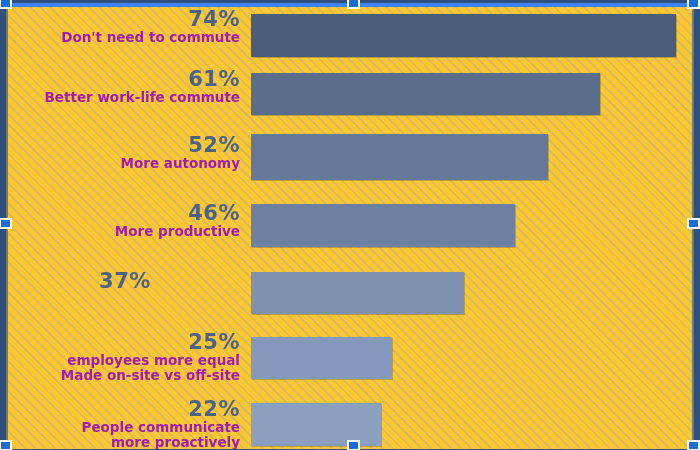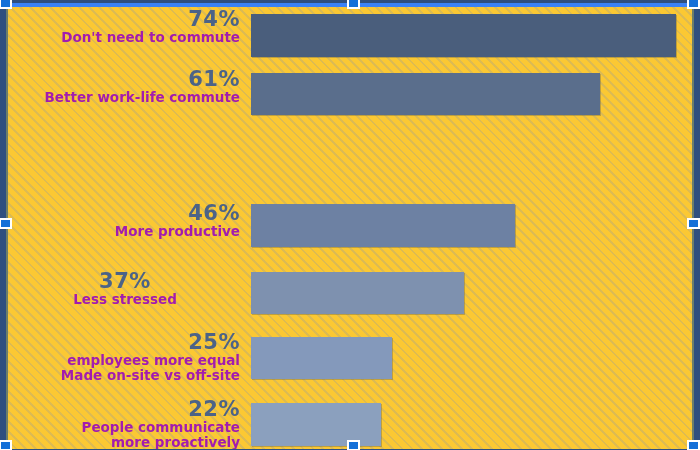--- a/index.html
+++ b/index.html
@@ -87,31 +87,37 @@
           </div>
           <div class="bar" style="top: 5px; height: 43px; width: 425px; background: rgb(74, 94, 124);"></div>
         </div>
         <div class="row" style="top: 62px; height: 48px;">
           <div class="labelcell" style="top: 0px;">
             <span class="pct">61%</span>
             <span class="lbl">Better work-life commute</span>
           </div>
           <div class="bar" style="top: 4px; height: 42px; width: 349px; background: rgb(90, 110, 140);"></div>
         </div>
+        <div class="row" style="top: 128px; height: 48px;">
+          <div class="labelcell" style="top: 0px;">
+            <span class="pct">52%</span>
+            <span class="lbl">More autonomy</span>
+          </div>
+          <div class="bar" style="top: -1px; height: 46px; width: 297px; background: rgb(100, 120, 154);"></div>
+        </div>
         <div class="row" style="top: 196px; height: 48px;">
           <div class="labelcell" style="top: 0px;">
             <span class="pct">46%</span>
             <span class="lbl">More productive</span>
           </div>
           <div class="bar" style="top: 1px; height: 43px; width: 264px; background: rgb(109, 129, 163);"></div>
         </div>
         <div class="row" style="top: 264px; height: 48px;">
           <div class="labelcell" style="top: 0px; text-align: center;">
             <span class="pct">37%</span>
-            <span class="lbl">Less stressed</span>
           </div>
           <div class="bar" style="top: 1px; height: 42px; width: 213px; background: rgb(126, 145, 175);"></div>
         </div>
         <div class="row" style="top: 325px; height: 56px;">
           <div class="labelcell" style="top: 0px;">
             <span class="pct">25%</span>
             <span class="lbl">employees more equal</span>
             <span class="lbl">Made on-site vs off-site</span>
           </div>
           <div class="bar" style="top: 5px; height: 42px; width: 141px; background: rgb(132, 153, 187);"></div>

